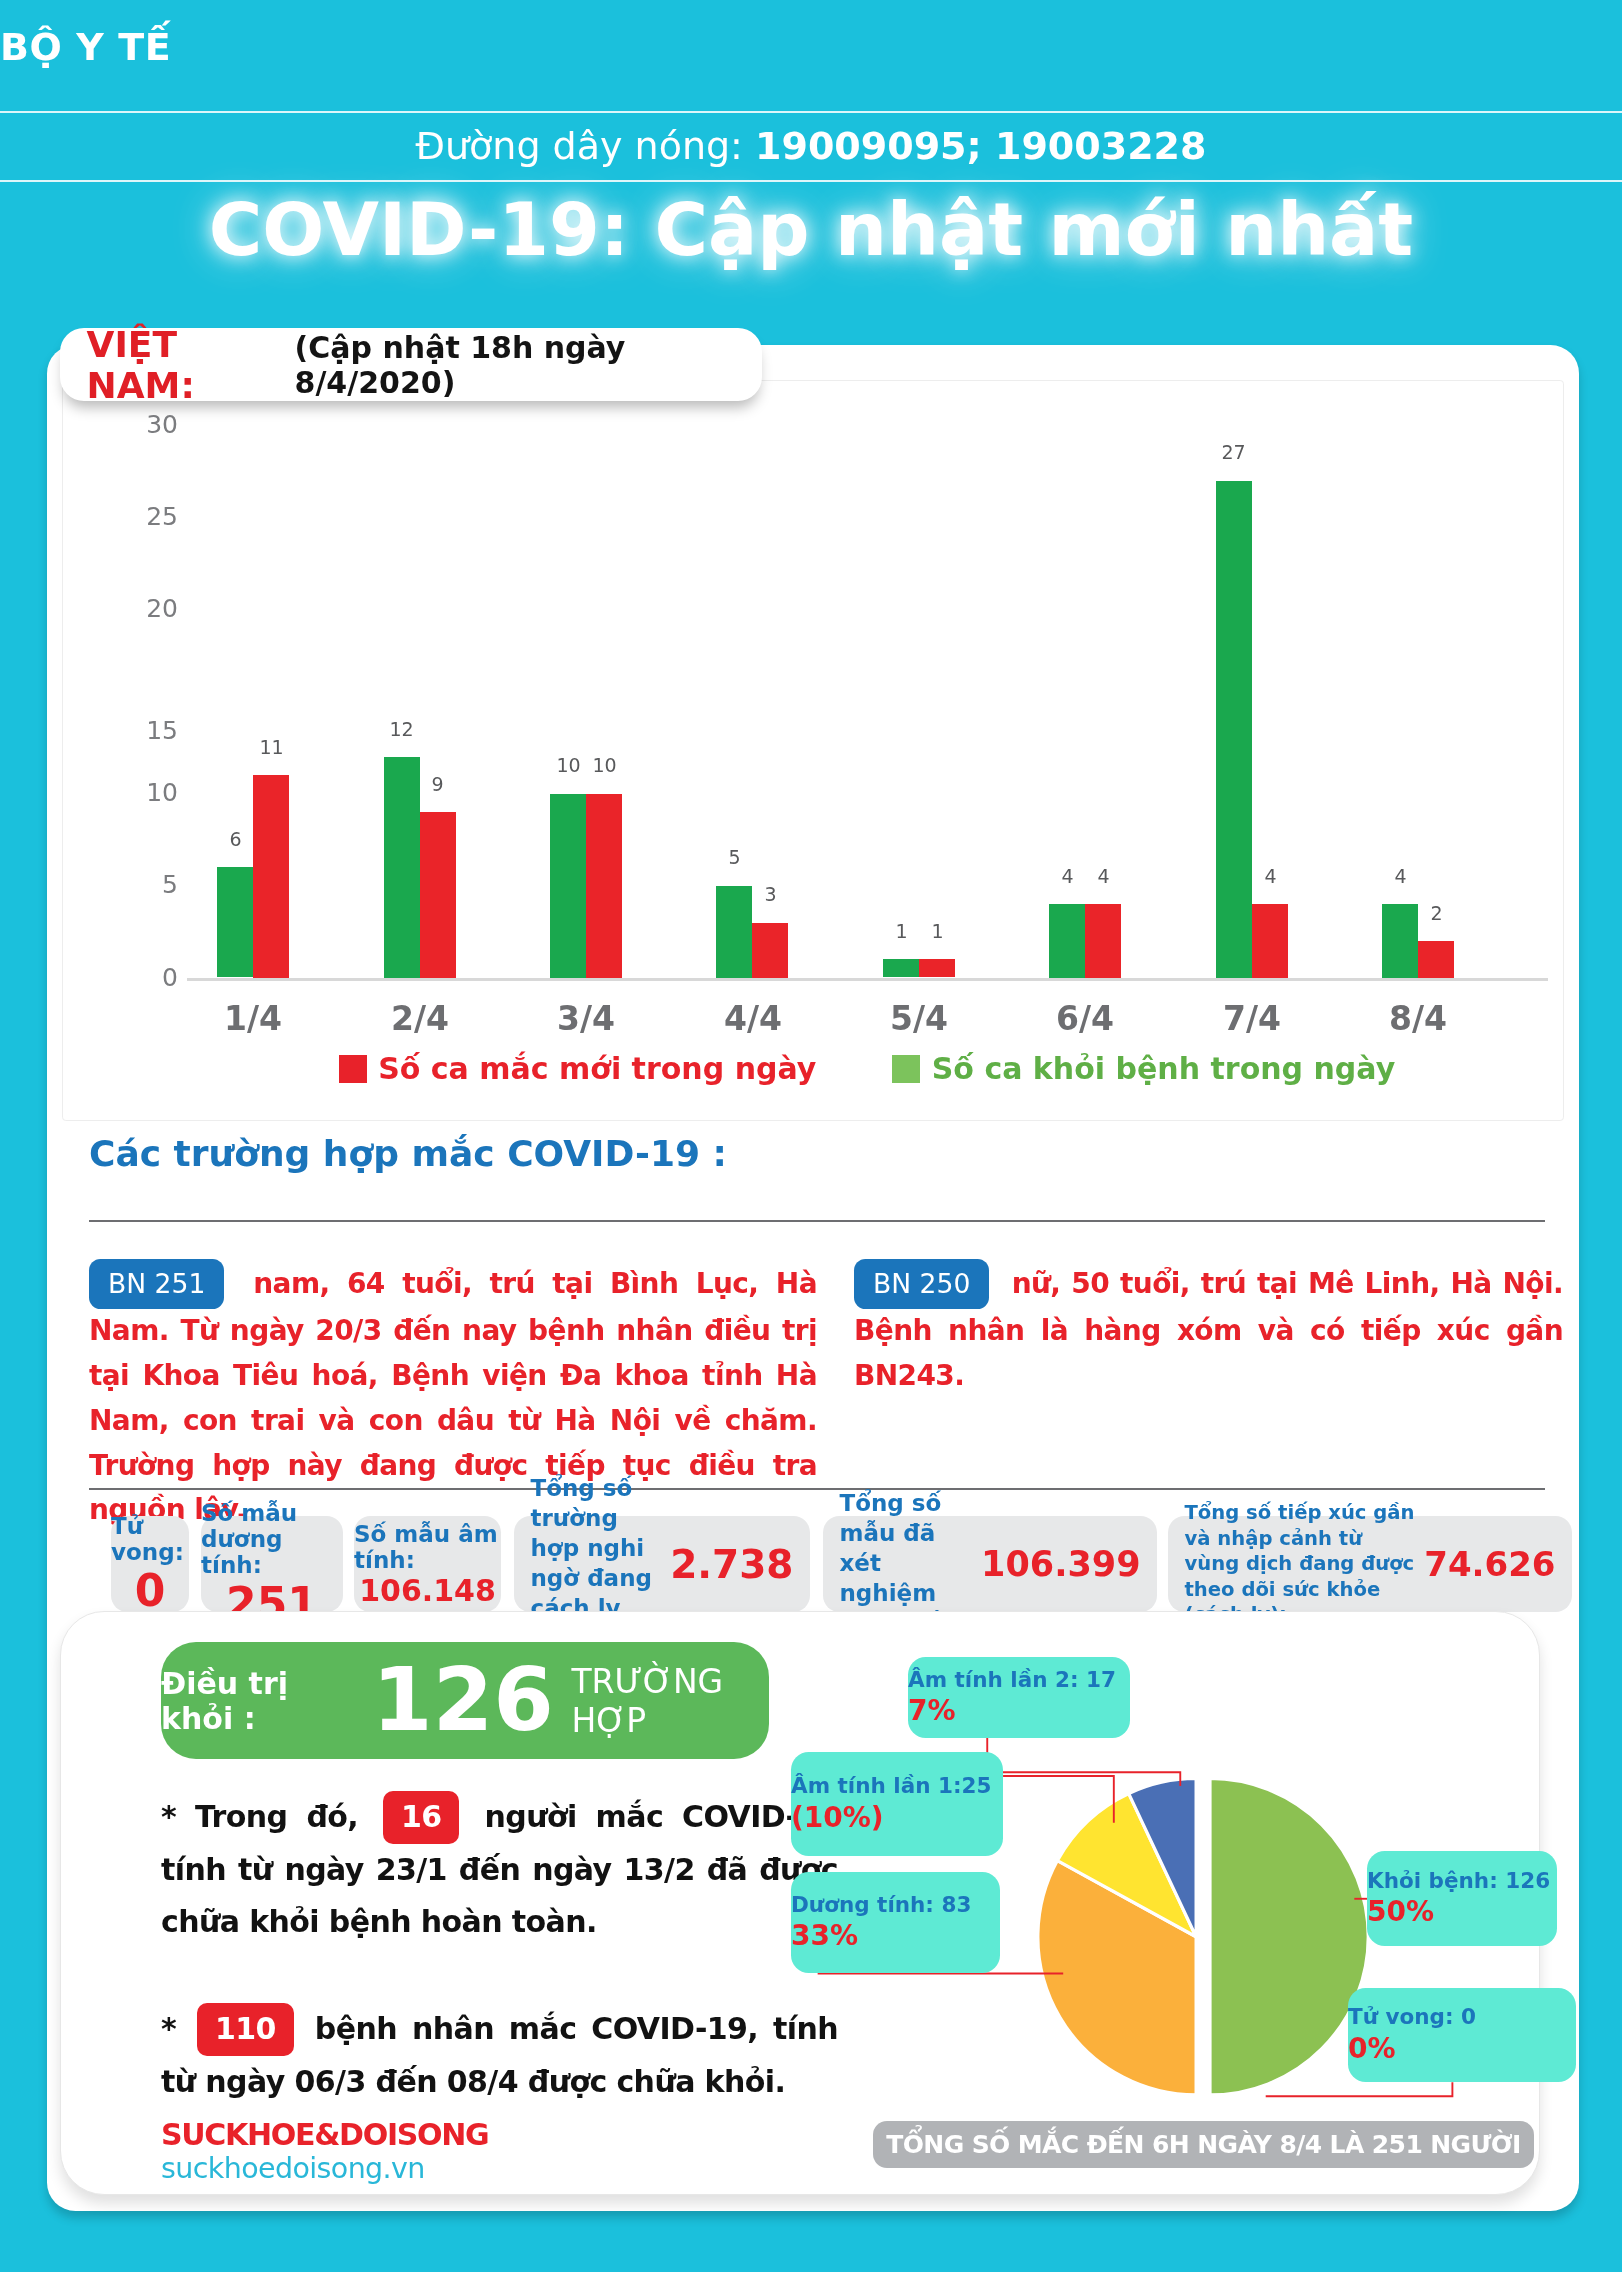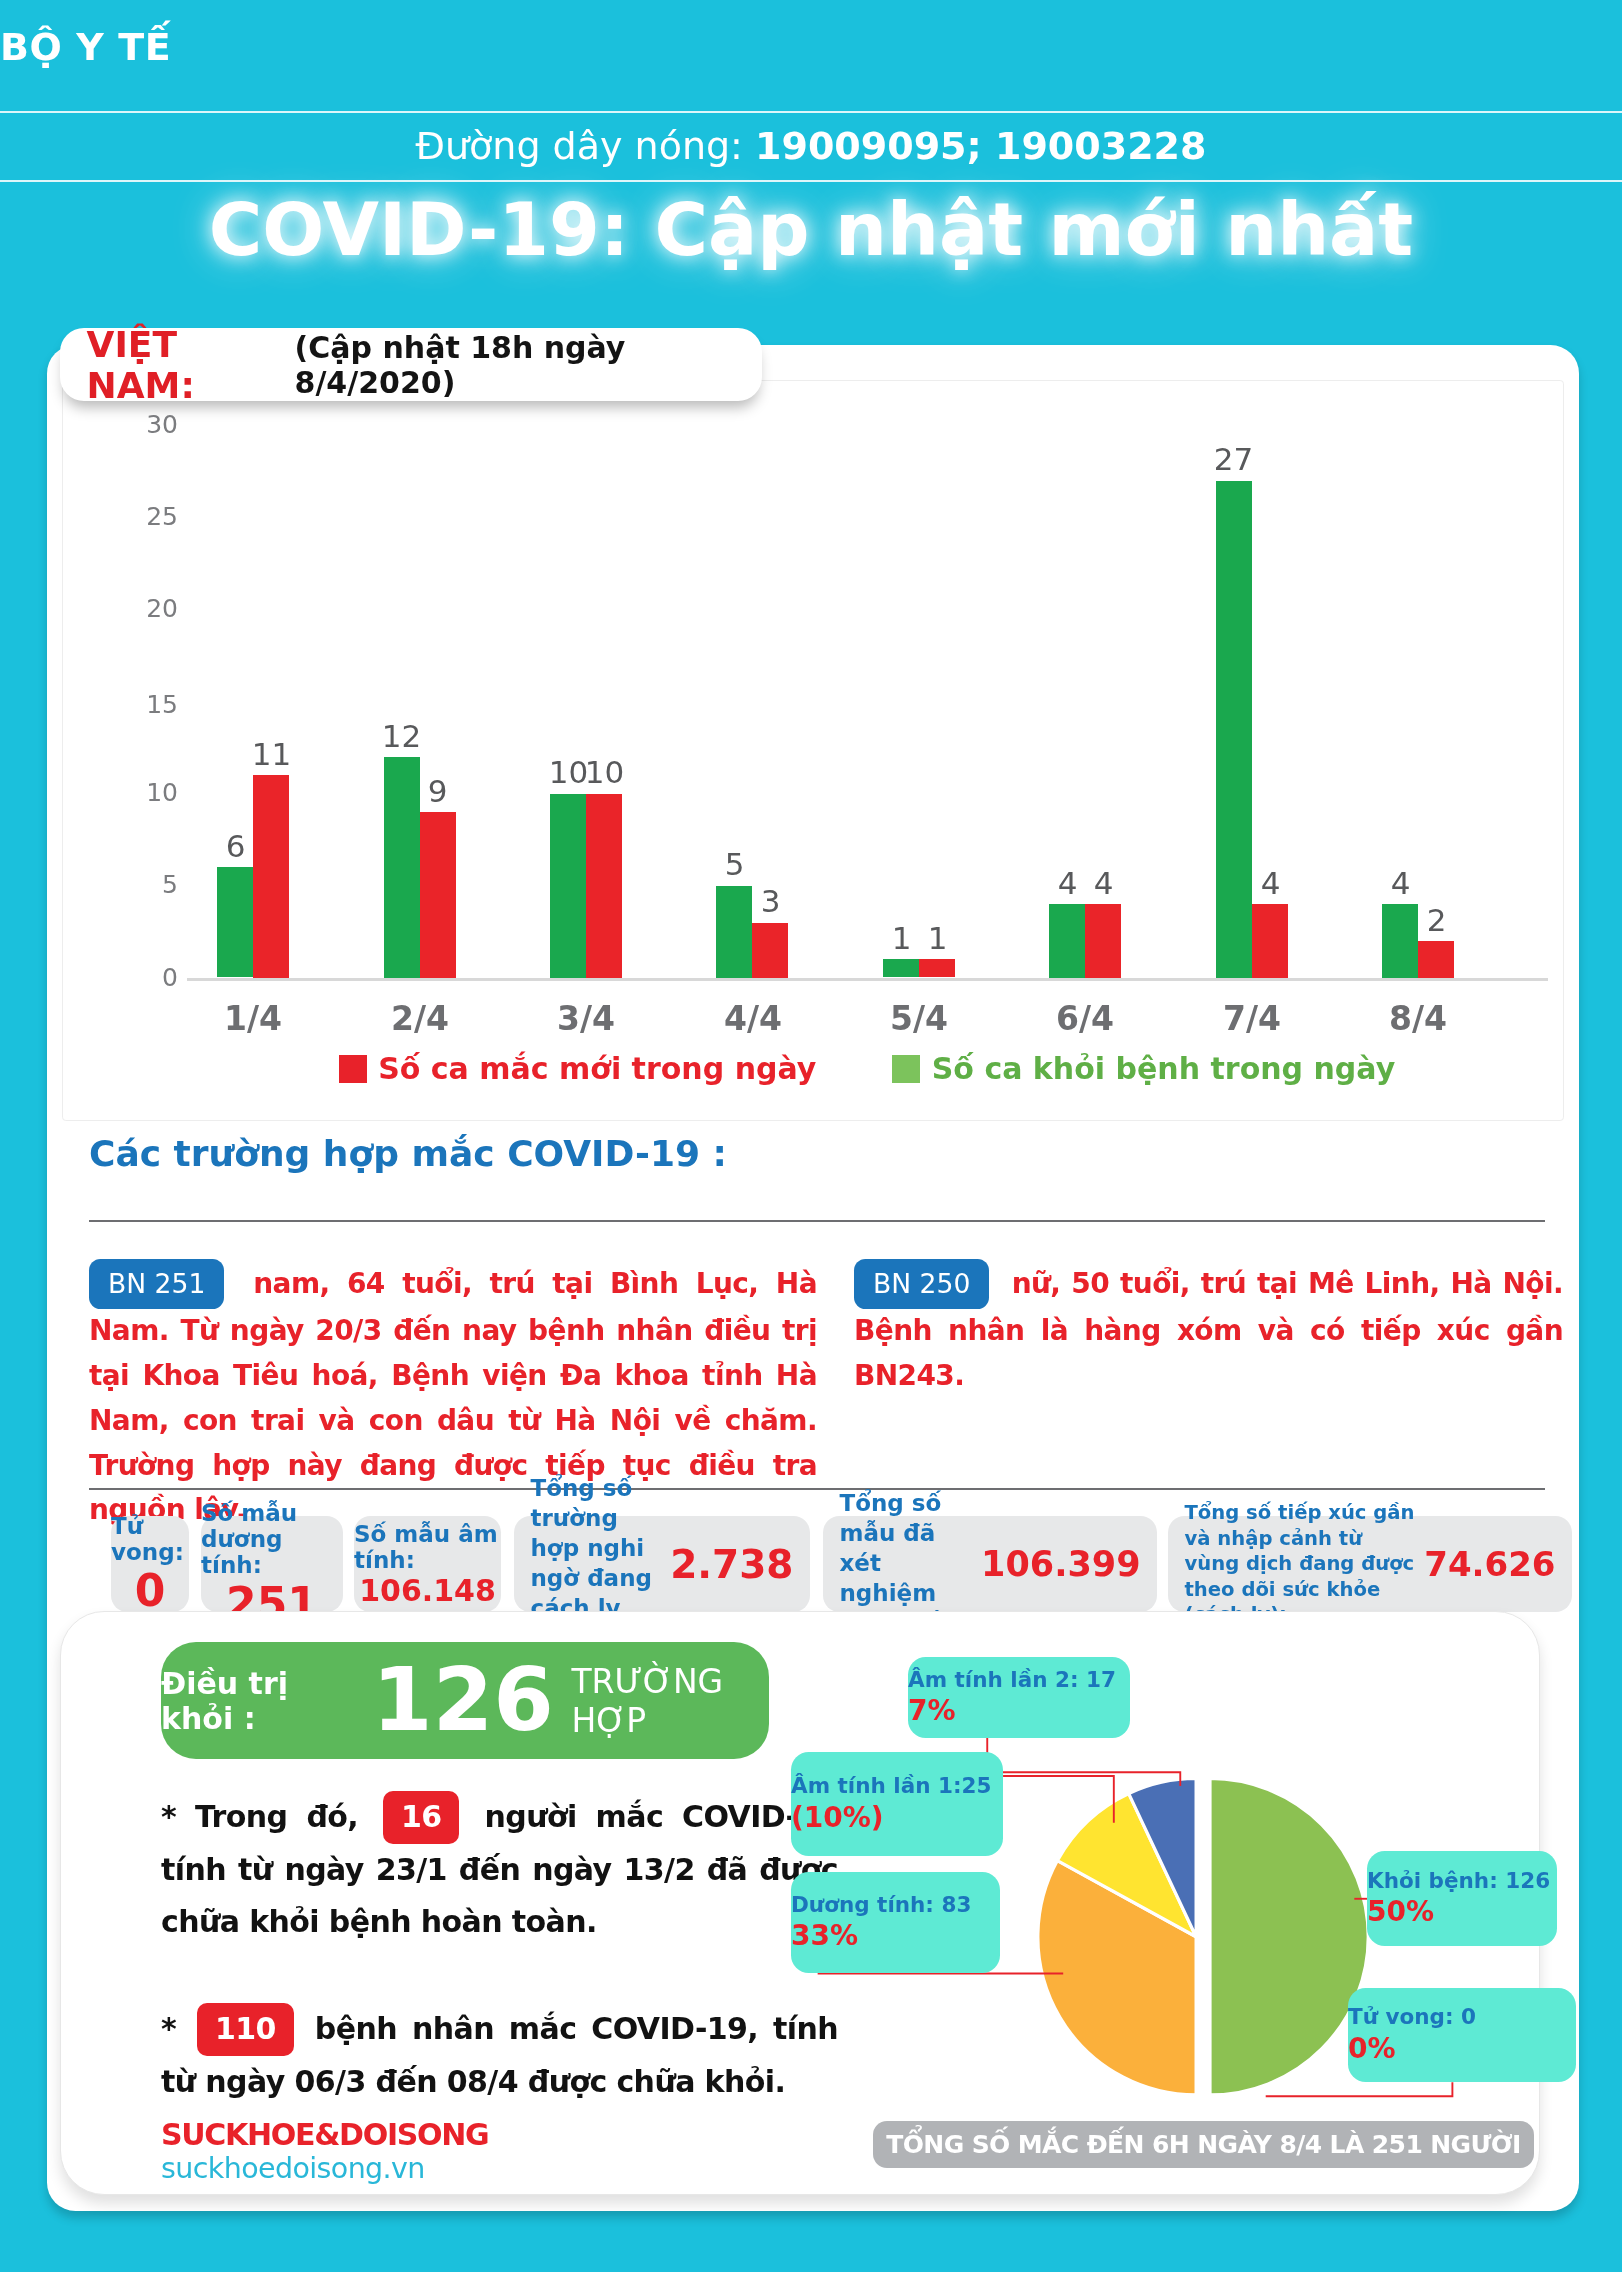--- a/index.html
+++ b/index.html
@@ -18,21 +18,21 @@
     box-shadow:0 6.3px 10px rgba(0,0,0,.18);}
   .vnbox{left:60px;top:328px;width:702px;height:73px;background:#fff;border-radius:24px;
     box-shadow:0 10px 14px -3.8px rgba(0,0,0,.28);display:flex;align-items:center;padding-left:26.6px;box-sizing:border-box;}
   .vnbox .vn{color:#E01F26;font-size:36px;font-weight:bold;margin-right:11.4px;}
   .vnbox .upd{color:#141414;font-size:30px;font-weight:bold;}
   
   .chartcard{left:62px;top:380px;width:1500px;height:739px;background:#fff;border:1.3px solid #ededed;border-radius:3.8px;}
   .ytick{width:70px;text-align:right;color:#7b7c7f;font-size:25px;}
   .baseline{left:187px;top:978px;width:1361px;height:2.5px;background:#d8d8d8;}
   .bar{position:absolute;}
-  .barval{position:absolute;width:89px;text-align:center;color:#58595b;font-size:31px;}
+  .barval{position:absolute;width:89px;text-align:center;color:#58595b;font-size:19px;}
   .xlab{position:absolute;width:114px;text-align:center;color:#6d6e71;font-size:33px;font-weight:bold;}
   .legend{left:190px;top:1051px;width:1354px;display:flex;justify-content:center;gap:76px;}
   .legitem{display:flex;align-items:center;gap:11.4px;font-size:30px;font-weight:bold;}
   .legswatch{width:28px;height:28px;display:inline-block;}
   
   .caseshead{left:89px;top:1133px;color:#1B75BB;font-size:36px;font-weight:bold;}
   .divider{left:89px;height:1.9px;width:1456px;background:#6d6e71;}
   .casecol{top:1259px;color:#E8222A;font-size:28px;font-weight:bold;line-height:1.6;text-align:justify;letter-spacing:-0.6px;}
   .bnbadge{display:inline-block;background:#1B75BB;color:#fff;font-size:26.6px;font-weight:normal;
     padding:3.8px 19px;border-radius:11.4px;margin-right:11.4px;letter-spacing:0;}
@@ -90,21 +90,21 @@
       <span style="color:#E8222A">Số ca mắc mới trong ngày</span>
     </div>
     <div class="legitem">
       <span class="legswatch" style="background:#7CC35C"></span>
       <span style="color:#5FAF46">Số ca khỏi bệnh trong ngày</span>
     </div>
   </div>
 <div class="abs ytick" style="left: 108px; top: 963px;">0</div>
     <div class="abs ytick" style="left: 108px; top: 870px;">5</div>
     <div class="abs ytick" style="left: 108px; top: 778px;">10</div>
-    <div class="abs ytick" style="left: 108px; top: 690px;">15</div>
+    <div class="abs ytick" style="left: 108px; top: 716px;">15</div>
     <div class="abs ytick" style="left: 108px; top: 594px;">20</div>
     <div class="abs ytick" style="left: 108px; top: 502px;">25</div>
     <div class="abs ytick" style="left: 108px; top: 410px;">30</div>
     <div class="xlab" style="left: 196px; top: 999px;">1/4</div>
     <div class="bar" style="left: 217px; top: 867px; width: 36px; height: 110px; background: rgb(26, 168, 78);"></div>
     <div class="barval" style="left: 191px; top: 828px;">6</div>
     <div class="bar" style="left: 253px; top: 775px; width: 36px; height: 203px; background: rgb(234, 36, 41);"></div>
     <div class="barval" style="left: 227px; top: 736px;">11</div>
     <div class="xlab" style="left: 363px; top: 999px;">2/4</div>
     <div class="bar" style="left: 384px; top: 757px; width: 36px; height: 221px; background: rgb(26, 168, 78);"></div>

